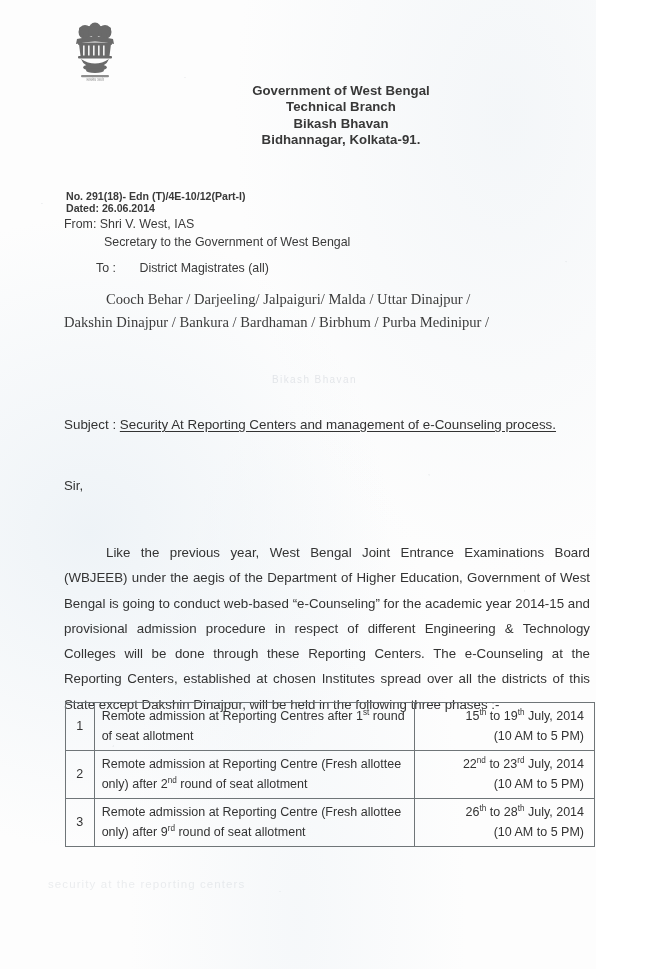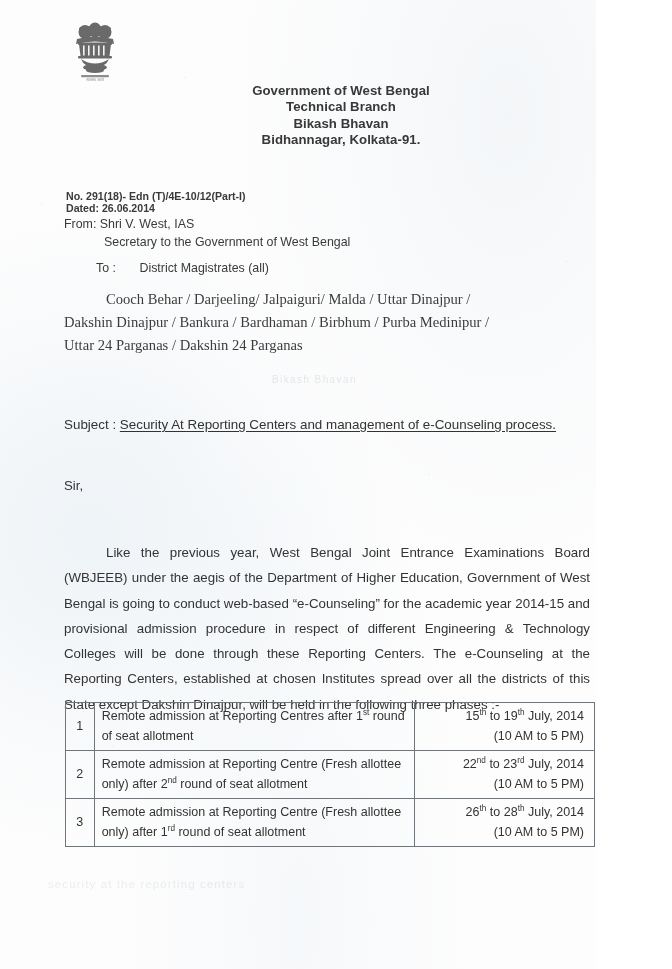--- a/index.html
+++ b/index.html
@@ -282,21 +282,20 @@
   </div>
 
   <div class="toline">
     <span class="to-label">To :</span>
     <span>District Magistrates (all)</span>
   </div>
 
   <div class="districts">
     <span class="d-row first">Cooch Behar  /  Darjeeling/  Jalpaiguri/  Malda  /  Uttar  Dinajpur  /</span>
     <span class="d-row">Dakshin Dinajpur / Bankura / Bardhaman / Birbhum / Purba Medinipur /</span>
-    <span class="d-row">Uttar 24 Parganas / Dakshin 24 Parganas</span>
   </div>
 
   <div class="ghost ghost-bikash">Bikash Bhavan</div>
   <div class="ghost ghost-bottom">security at the reporting centers</div>
 
   <div class="subject">
     <span class="subj-label">Subject : </span><span class="subj-text">Security At Reporting Centers and management of e-Counseling process.</span>
   </div>
 
   <div class="salutation">Sir,</div>
@@ -318,21 +317,21 @@
       <tr>
         <td class="c-no">2</td>
         <td class="c-desc"><span>Remote admission at Reporting Centre (Fresh allottee only) after 2</span><sup>nd</sup><span> round of seat allotment</span></td>
         <td class="c-date">
           <span class="date-main"><span>22</span><sup>nd</sup><span> to 23</span><sup>rd</sup><span> July, 2014</span></span>
           <span class="date-time">(10 AM to 5 PM)</span>
         </td>
       </tr>
       <tr>
         <td class="c-no">3</td>
-        <td class="c-desc"><span>Remote admission at Reporting Centre (Fresh allottee only) after 1</span><sup>rd</sup><span> round of seat allotment</span></td>
+        <td class="c-desc"><span>Remote admission at Reporting Centre (Fresh allottee only) after 9</span><sup>rd</sup><span> round of seat allotment</span></td>
         <td class="c-date">
           <span class="date-main"><span>26</span><sup>th</sup><span> to 28</span><sup>th</sup><span> July, 2014</span></span>
           <span class="date-time">(10 AM to 5 PM)</span>
         </td>
       </tr>
     </tbody>
   </table>
 
 </div>
 

